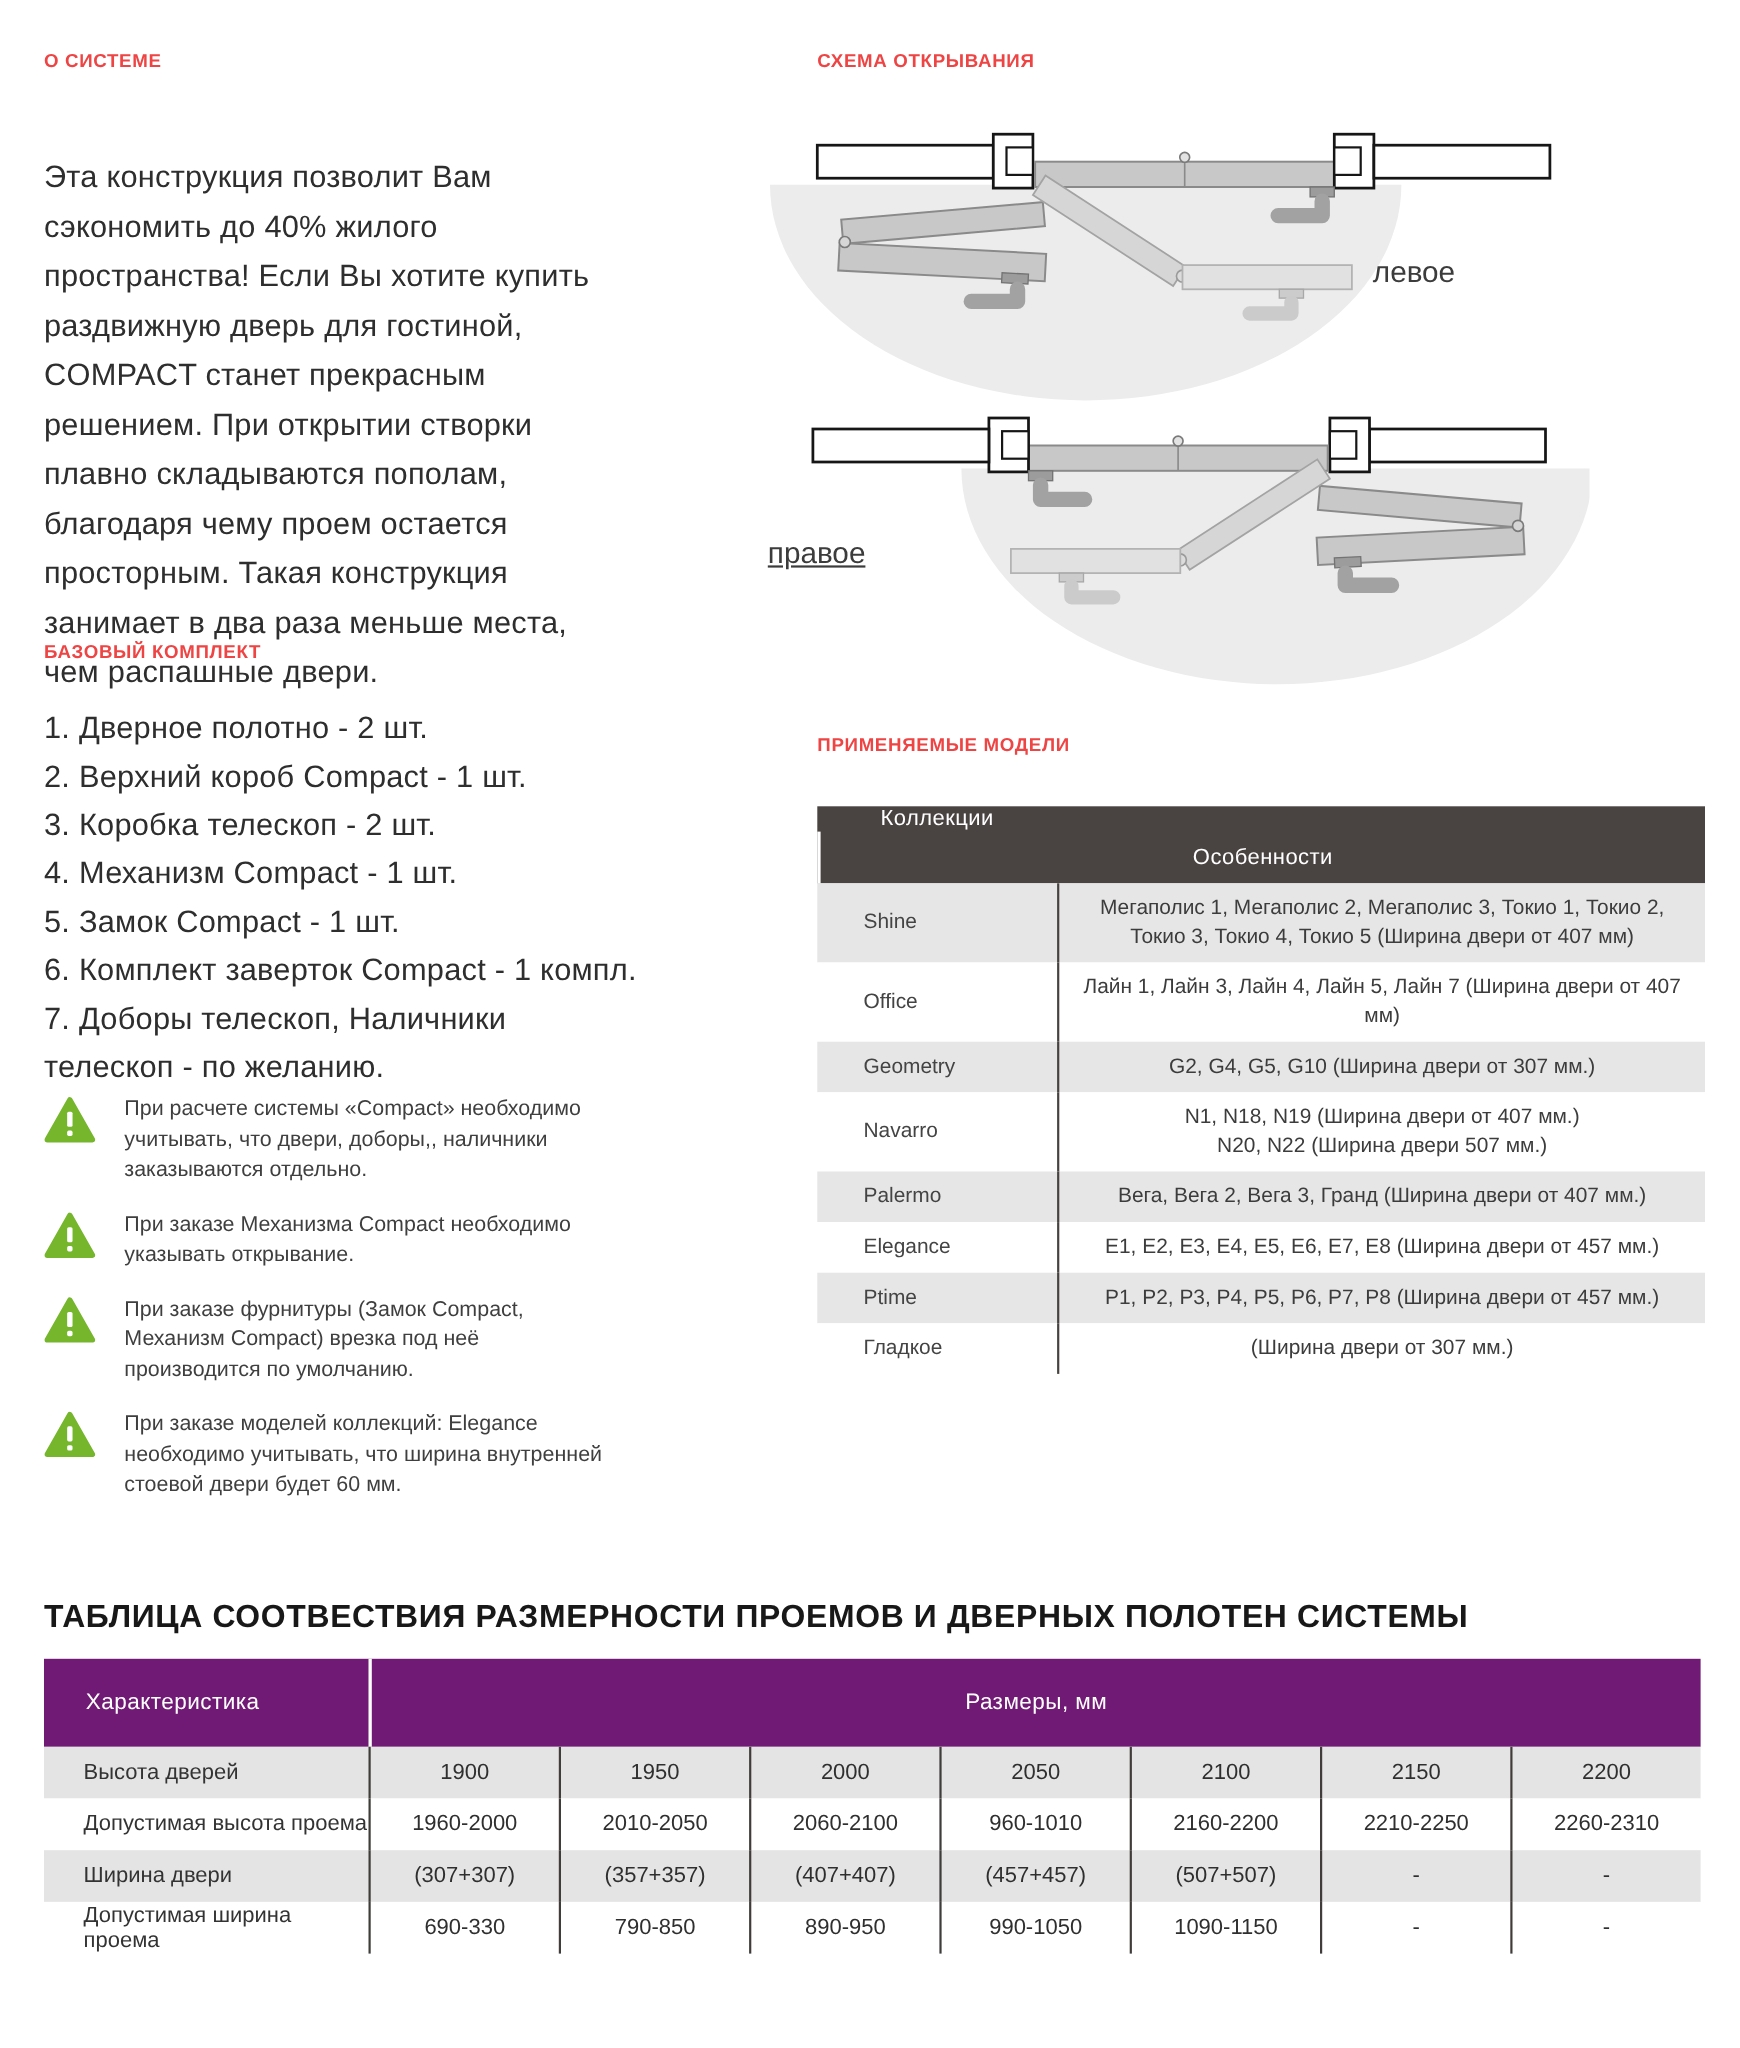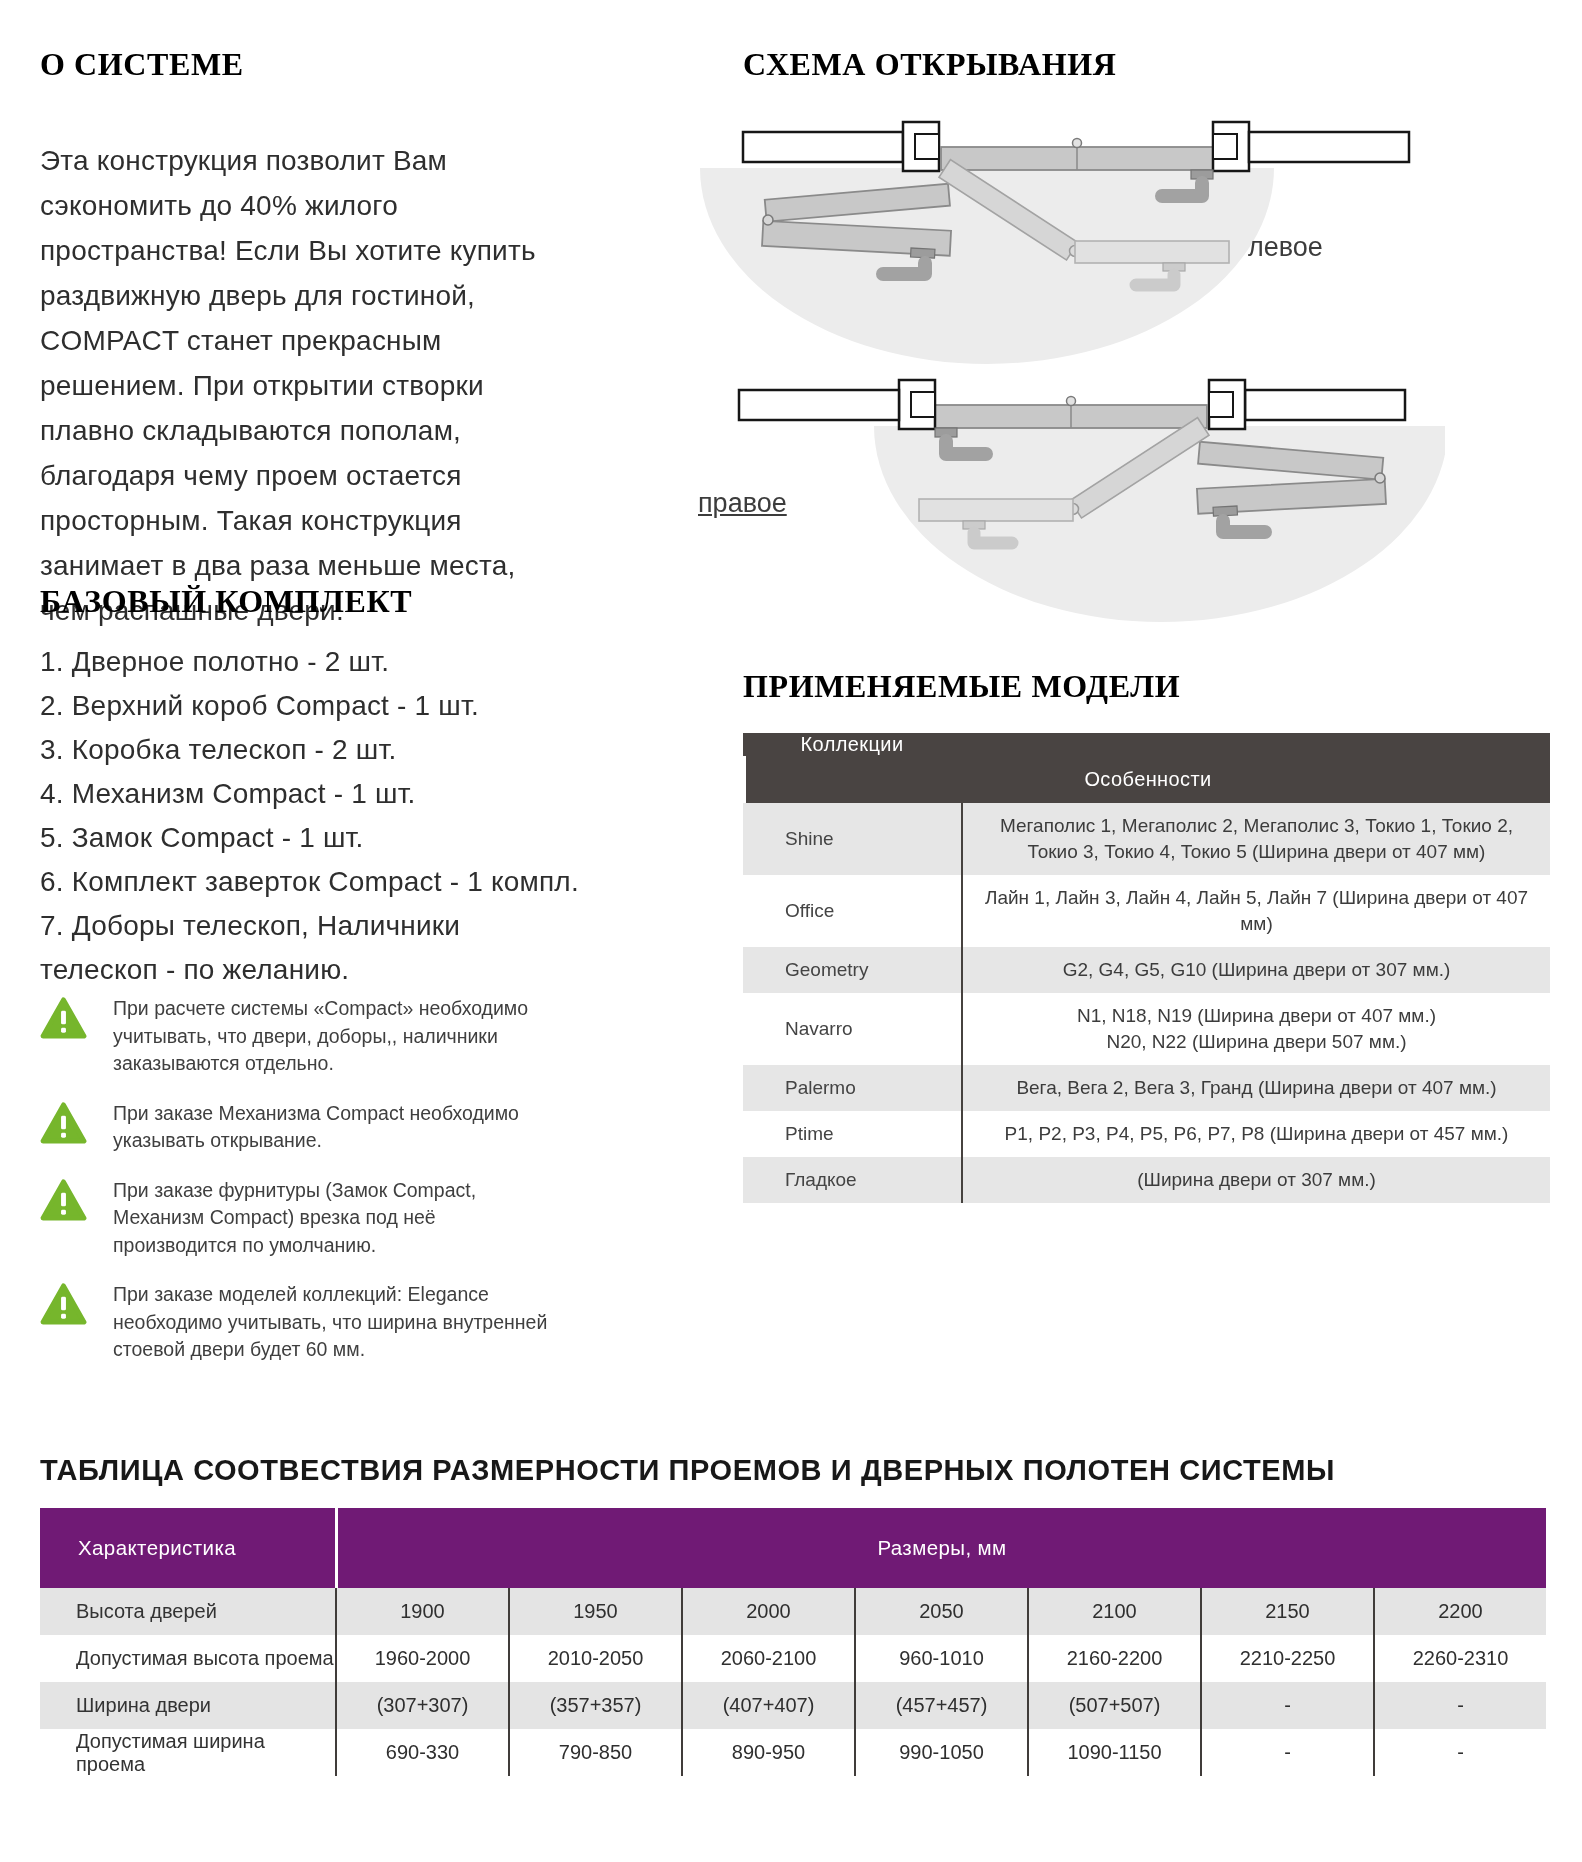--- a/index.html
+++ b/index.html
@@ -1,19 +1,19 @@
 <!DOCTYPE html>
 <html><head>
 <meta charset="utf-8">
 <style>
   html,body{margin:0;padding:0;background:#fff;}
   #page{position:relative;width:1582px;height:1862px;background:#ffffff;
         font-family:"Liberation Sans", sans-serif;color:#2e2e2e;overflow:hidden;}
   .abs{position:absolute;}
-  .h-section{font-size:32px;font-weight:bold;color:#000000;letter-spacing:.6px;font-family:Liberation Serif, serif;}
+  .h-section{font-size:17px;font-weight:bold;color:#ef4444;letter-spacing:.6px;}
   .h-big{font-size:29px;font-weight:bold;color:#181818;letter-spacing:.6px;margin-top:24px;}
   .para{font-size:28px;line-height:45px;color:#2e2e2e;letter-spacing:.2px;}
   .kit-list{font-size:28px;line-height:44px;color:#2e2e2e;letter-spacing:.2px;white-space:pre-line;}
   
   .note{display:flex;gap:26px;margin-bottom:22px;align-items:flex-start;}
   .tri{width:47px;height:43px;flex:none;margin-top:2px;}
   .note-text{font-size:19.5px;line-height:27.5px;color:#3f3f3f;width:450px;}
   
   .m-table{width:807px;}
   .m-head{display:flex;height:70px;background:#494442;color:#fff;font-size:20px;letter-spacing:.4px;flex-direction:column;}
@@ -161,20 +161,24 @@
         <div class="m-row">
           <div class="m-c1">Navarro</div>
           <div class="m-c2">N1, N18, N19 (Ширина двери от 407 мм.)
 N20, N22 (Ширина двери 507 мм.)</div>
         </div>
         <div class="m-row">
           <div class="m-c1">Palermo</div>
           <div class="m-c2">Вега, Вега 2, Вега 3, Гранд (Ширина двери от 407 мм.)</div>
         </div>
         <div class="m-row">
+          <div class="m-c1">Elegance</div>
+          <div class="m-c2">E1, E2, E3, E4, E5, E6, E7, E8 (Ширина двери от 457 мм.)</div>
+        </div>
+        <div class="m-row">
           <div class="m-c1">Ptime</div>
           <div class="m-c2">P1, P2, P3, P4, P5, P6, P7, P8  (Ширина двери от 457 мм.)</div>
         </div>
         <div class="m-row">
           <div class="m-c1">Гладкое</div>
           <div class="m-c2">(Ширина двери от 307 мм.)</div>
         </div>
       </div>
   </div>
 

